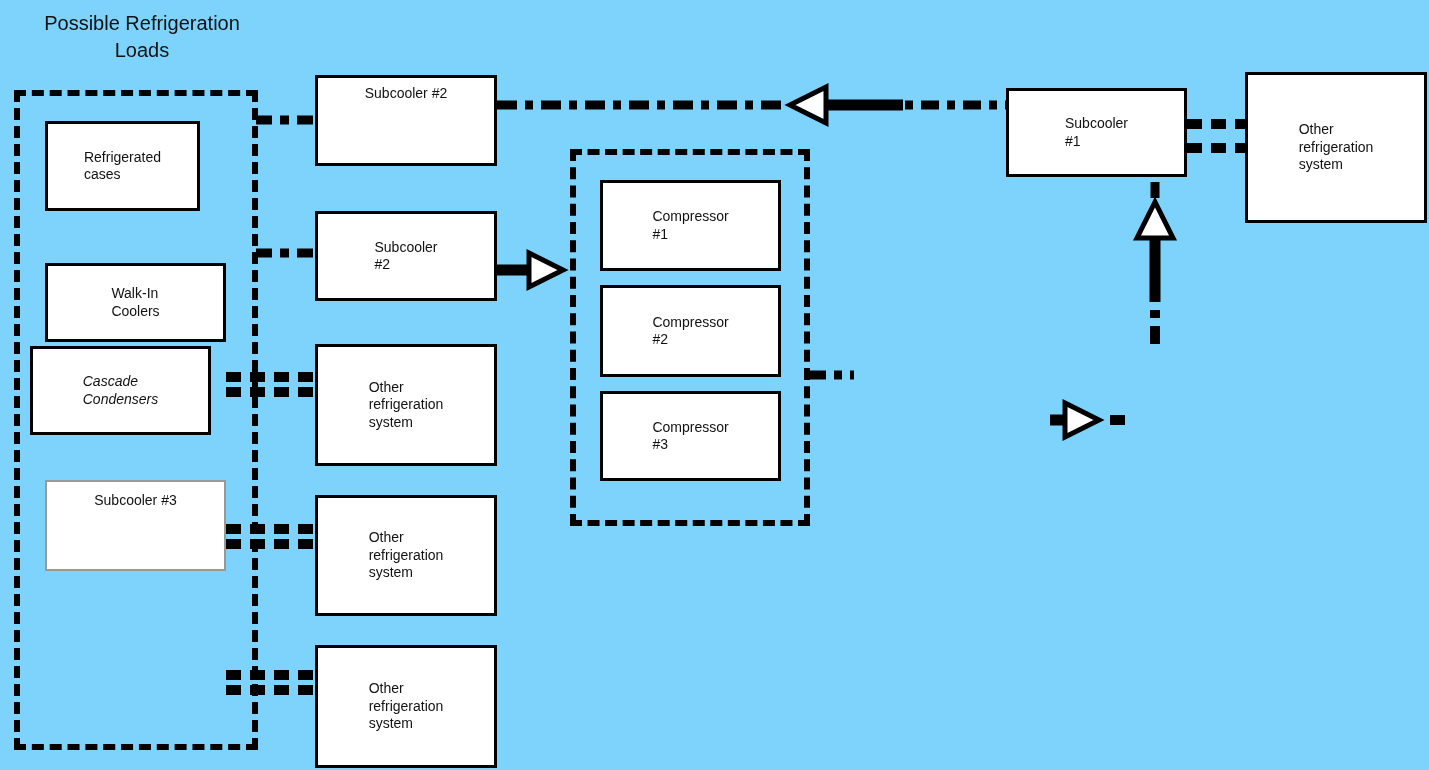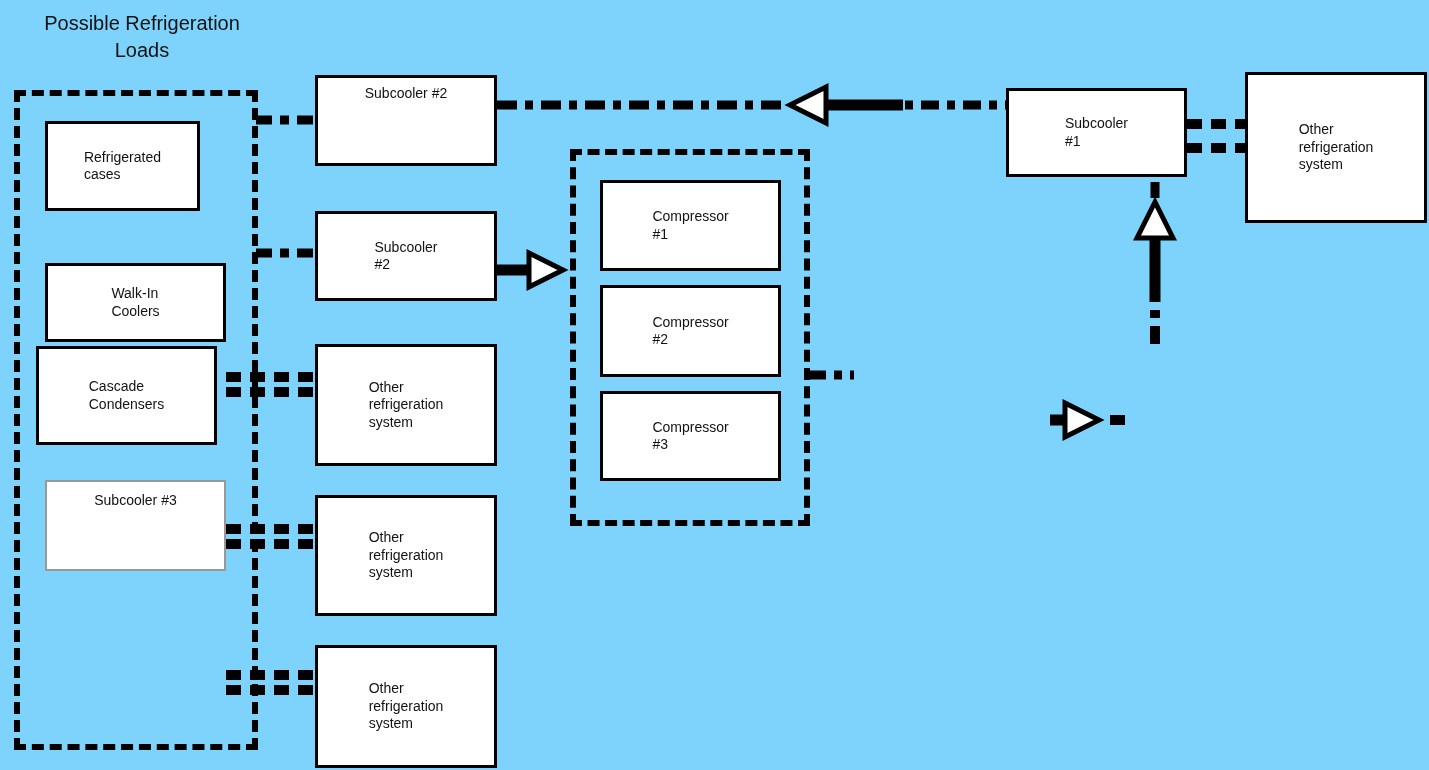--- a/index.html
+++ b/index.html
@@ -49,21 +49,21 @@
 
   <div class="title">Possible Refrigeration
 Loads</div>
 
   <div class="group-dashed" style="left:14px;top:90px;width:244px;height:660px;"></div>
 
   <div class="box" style="left:45px;top:121px;width:155px;height:90px;">Refrigerated
 cases</div>
   <div class="box" style="left:45px;top:224px;width:181px;height:79px;margin-top:39px;">Walk-In
 Coolers</div>
-  <div class="box" style="left:36px;top:346px;width:181px;height:99px;">Cascade
+  <div class="box" style="left:30px;top:346px;width:181px;height:89px;font-style:italic;">Cascade
 Condensers</div>
   <div class="box italic gray" style="left:45px;top:480px;width:181px;height:91px;align-items:flex-start;padding-top:10px;">Subcooler #3</div>
 
   <div class="box top-align" style="left:315px;top:75px;width:182px;height:91px;">Subcooler #2</div>
   <div class="box" style="left:315px;top:211px;width:182px;height:90px;">Subcooler
 #2</div>
   <div class="box italic" style="left:315px;top:344px;width:182px;height:122px;">Other
 refrigeration
 system</div>
   <div class="box italic" style="left:315px;top:495px;width:182px;height:121px;">Other

